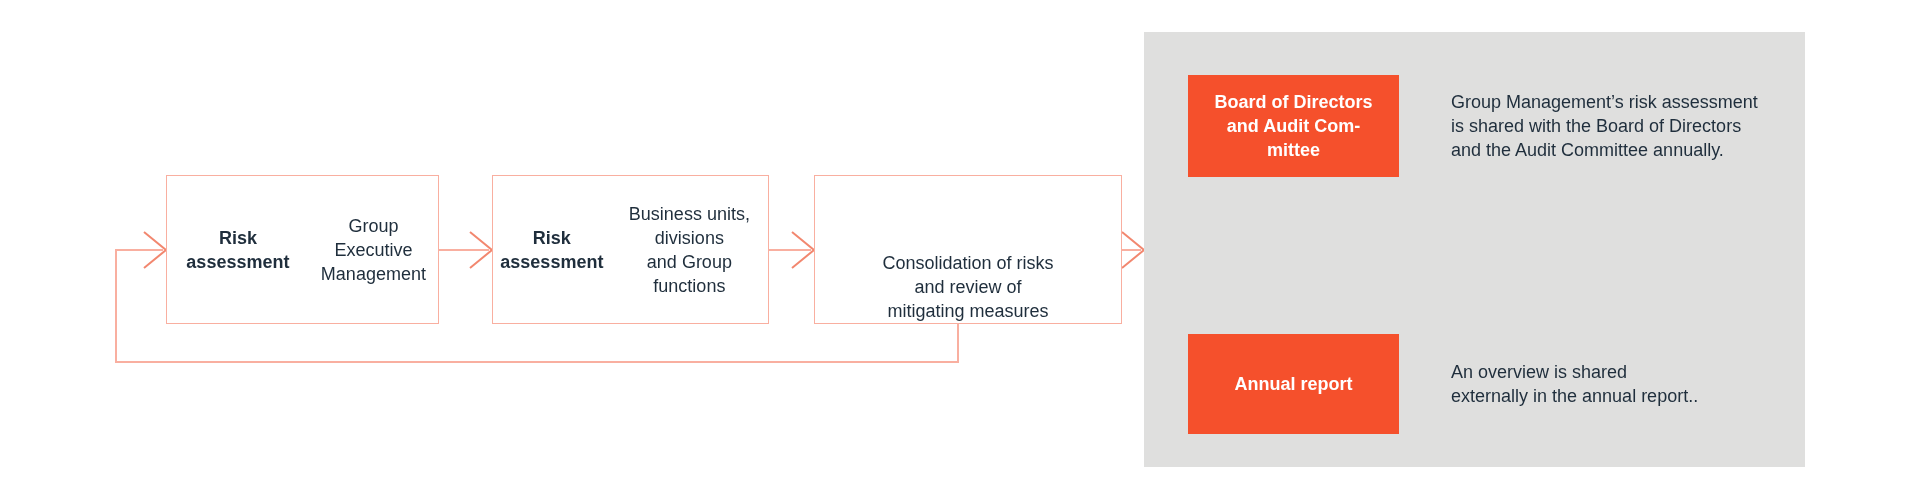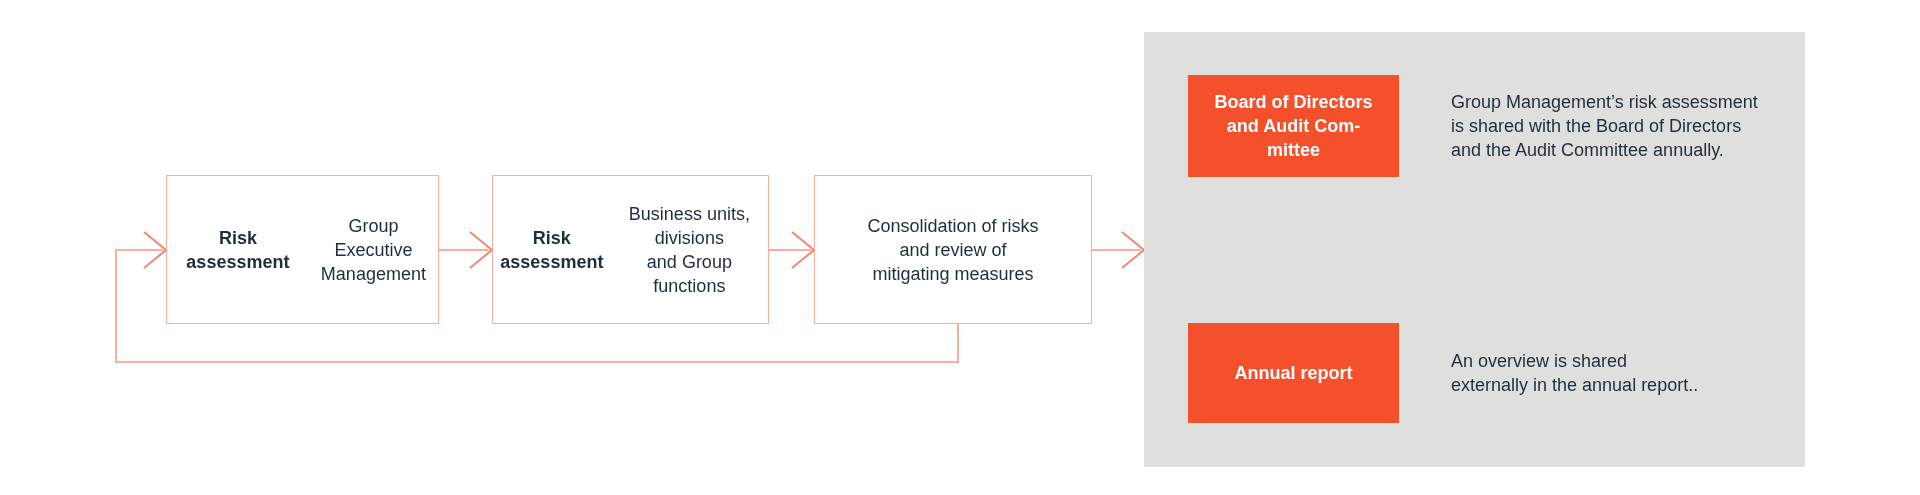--- a/index.html
+++ b/index.html
@@ -30,21 +30,21 @@
     text-align: center;
     font-size: 18px;
     line-height: 24px;
     color: #1F2E3C;
   }
   .flow-box .box-title { font-weight: 700; white-space: pre-line; }
   .flow-box .box-title:empty { display: none; }
   .flow-box .box-body { white-space: pre-line; }
   #flow-box-1 { left: 166px; width: 273px; }
   #flow-box-2 { left: 492px; width: 277px; }
-  #flow-box-3 { left: 814px; width: 278px; }
+  #flow-box-3 { left: 814px; width: 308px; align-items: flex-end; }
 
   
   .h-line, .v-line {
     position: absolute;
     background: #F9AFA0;
   }
   .h-line { height: 2px; }
   .v-line { width: 2px; }
   .chevron {
     position: absolute;
@@ -63,21 +63,21 @@
   }
   .panel-row {
     position: absolute;
     left: 24px;
     display: flex;
     align-items: center;
     gap: 26px;
   }
   #panel-row-1 { top: 43px;  height: 102px; }
   #panel-row-2 { top: 166px; height: 103px; }
-  #panel-row-3 { top: 291px; height: 100px; }
+  #panel-row-3 { top: 302px; height: 100px; }
   .panel-label {
     flex: 0 0 211px;
     width: 211px;
     align-self: stretch;
     background: #F5502C;
     color: #ffffff;
     font-weight: 700;
     font-size: 18px;
     line-height: 24px;
     display: flex;

